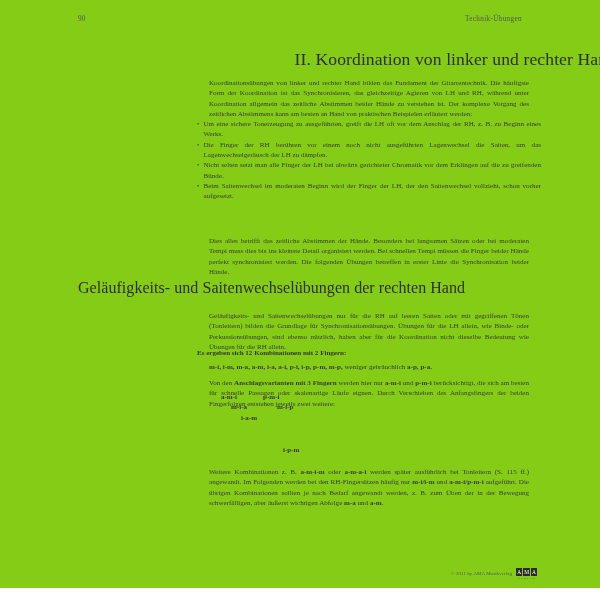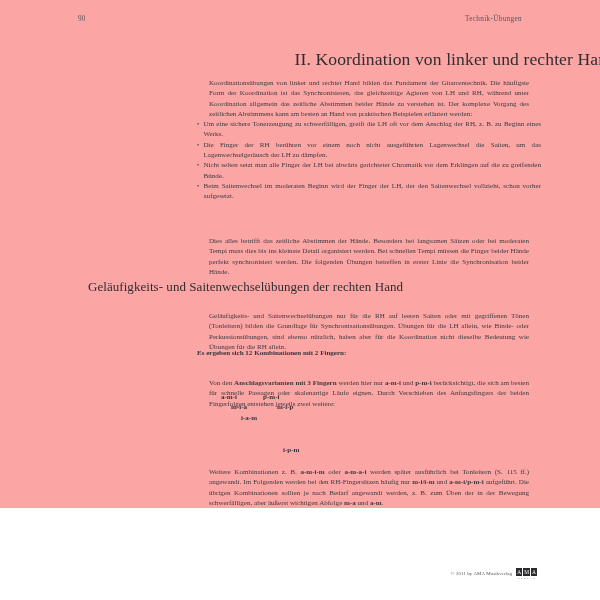--- a/index.html
+++ b/index.html
@@ -11,22 +11,22 @@
     height: 600px;
     background: #ffffff;
     font-family: "Liberation Serif", serif;
     color: #3a3a3c;
     overflow: hidden;
     position: relative;
   }
   .page {
     position: relative;
     width: 600px;
-    height: 508px;
-    background: #fca5a5;
+    height: 588px;
+    background: #84cc16;
   }
 
   
   .running-head {
     position: absolute;
     top: 15px;
     left: 78px;
     right: 78px;
     height: 12px;
     font-size: 7.2px;
@@ -103,23 +103,23 @@
     font-size: 6.2px;
     color: #3b3b3e;
   }
 
   #after-bullets { top: 224px; }
 
   
   .section-heading {
     position: absolute;
     top: 279px;
-    left: 88px;
+    left: 78px;
     width: 463px;
-    font-size: 13px;
+    font-size: 16px;
     font-weight: normal;
     color: #2e2e31;
     margin: 0;
     letter-spacing: 0.05px;
   }
 
   #sect-para-1 { top: 299px; }
 
   .lead-bold {
     position: absolute;
@@ -233,38 +233,41 @@
     <span class="head-title">Technik-Übungen</span>
   </div>
 
   <h1 class="chapter-title">II. Koordination von linker und rechter Hand</h1>
 
   <div class="col" id="intro-para">
     <p>Koordinationsübungen von linker und rechter Hand bilden das Fundament der Gitarrentechnik. Die häufigste Form der Koordination ist das Synchronisieren, das gleichzeitige Agieren von LH und RH, während unter Koordination allgemein das zeitliche Abstimmen beider Hände zu verstehen ist. Der komplexe Vorgang des zeitlichen Abstimmens kann am besten an Hand von praktischen Beispielen erläutert werden:</p>
   </div>
 
   <ul class="bullets">
-    <li>Um eine sichere Tonerzeugung zu schwerfälligen, greift die LH oft vor dem Anschlag der RH, z. B. zu Beginn eines Werks.</li>
+    <li>Um eine sichere Tonerzeugung zu ausgeführten, greift die LH oft vor dem Anschlag der RH, z. B. zu Beginn eines Werks.</li>
     <li>Die Finger der RH berühren vor einem noch nicht ausgeführten Lagenwechsel die Saiten, um das Lagenwechselgeräusch der LH zu dämpfen.</li>
     <li>Nicht selten setzt man alle Finger der LH bei abwärts gerichteter Chromatik vor dem Erklingen auf die zu greifenden Bünde.</li>
     <li>Beim Saitenwechsel im moderaten Beginn wird der Finger der LH, der den Saitenwechsel vollzieht, schon vorher aufgesetzt.</li>
   </ul>
 
   <div class="col" id="after-bullets">
     <p>Dies alles betrifft das zeitliche Abstimmen der Hände. Besonders bei langsamen Sätzen oder bei moderaten Tempi muss dies bis ins kleinste Detail organisiert werden. Bei schnellen Tempi müssen die Finger beider Hände perfekt synchronisiert werden. Die folgenden Übungen betreffen in erster Linie die Synchronisation beider Hände.</p>
   </div>
 
   <h2 class="section-heading">Geläufigkeits- und Saitenwechselübungen der rechten Hand</h2>
 
   <div class="col" id="sect-para-1">
     <p>Geläufigkeits- und Saitenwechselübungen nur für die RH auf leeren Saiten oder mit gegriffenen Tönen (Tonleitern) bilden die Grundlage für Synchronisationsübungen. Übungen für die LH allein, wie Binde- oder Perkussionsübungen, sind ebenso nützlich, haben aber für die Koordination nicht dieselbe Bedeutung wie Übungen für die RH allein.</p>
   </div>
 
   <div class="lead-bold" id="combo-heading">Es ergeben sich 12 Kombinationen mit 2 Fingern:</div>
 
+  <div class="col" id="combo-list">
+    <p><span class="b">m-i, i-m, m-a, a-m, i-a, a-i, p-i, i-p, p-m, m-p,</span><span> weniger gebräuchlich </span><span class="b">a-p, p-a.</span></p>
+  </div>
 
   <div class="col" id="variants-para">
     <p><span>Von den </span><span class="b">Anschlagsvarianten mit 3 Fingern</span><span> werden hier nur </span><span class="b">a-m-i</span><span> und </span><span class="b">p-m-i</span><span> berücksichtigt, die sich am besten für schnelle Passagen oder skalenartige Läufe eignen. Durch Verschieben des Anfangsfingers der beiden Fingerfolgen entstehen jeweils zwei weitere:</span></p>
   </div>
 
   <div class="finger-block">
     <div class="finger-row fr0">
       <span class="c1">a-m-i</span>
       <span class="c2">p-m-i</span>
     </div>

